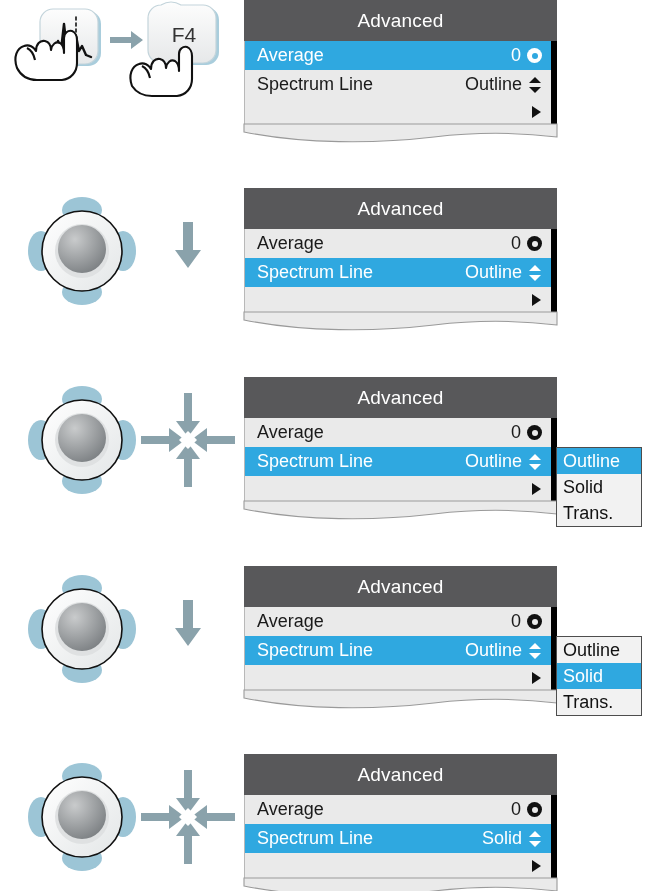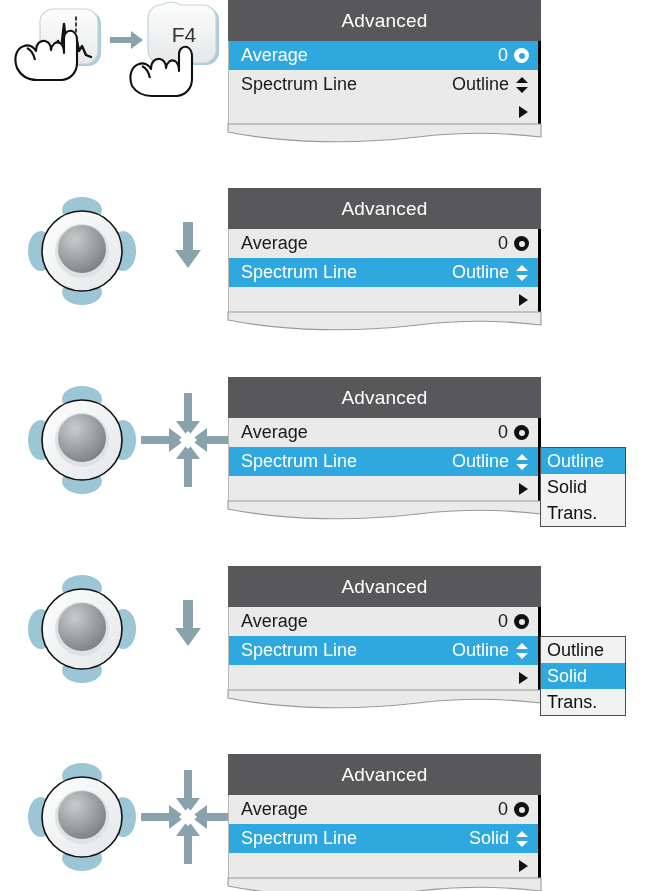--- a/index.html
+++ b/index.html
@@ -3,30 +3,30 @@
 <meta charset="utf-8">
 <style>
   html,body{margin:0;padding:0;background:#ffffff;}
   body{
     width:645px;height:891px;position:relative;overflow:hidden;
     font-family:"Liberation Sans","DejaVu Sans",sans-serif;
     -webkit-font-smoothing:antialiased;
   }
   .step{position:absolute;left:0;width:645px;}
   .left-art{position:absolute;left:7px;top:0;width:240px;height:140px;}
-  .panel{position:absolute;left:228px;top:0;width:344px;}
+  .panel{position:absolute;left:244px;top:0;width:344px;}
 
   
   .menu{position:relative;width:313px;}
   .menu-header{
     height:41px;background:#58585a;color:#ffffff;
     font-size:19px;display:flex;align-items:center;justify-content:center;
     letter-spacing:.2px;
   }
-  .menu-body{background:#f0abfc;border-left:1px solid #b8b8b8;border-right:3px solid #000000;}
+  .menu-body{background:#f0abfc;border-left:1px solid #b8b8b8;border-right:6px solid #000000;}
   .row{
     height:29px;display:flex;align-items:center;
     padding:0 9px 0 12px;font-size:18px;color:#1a1a1a;
     background:#eaeaea;box-sizing:border-box;position:relative;
   }
   .row.sel{background:#2fa8e0;color:#ffffff;}
   .row .label{flex:1;white-space:nowrap;}
   .row .value{white-space:nowrap;margin-right:6px;}
 
   

